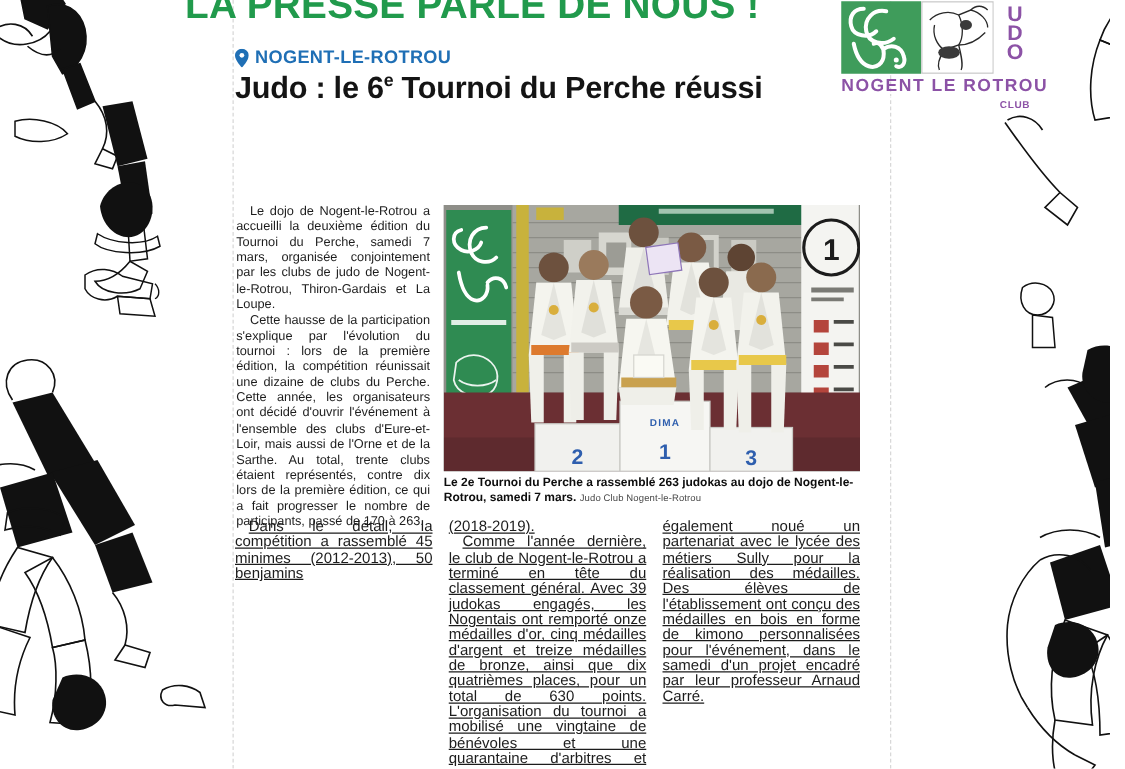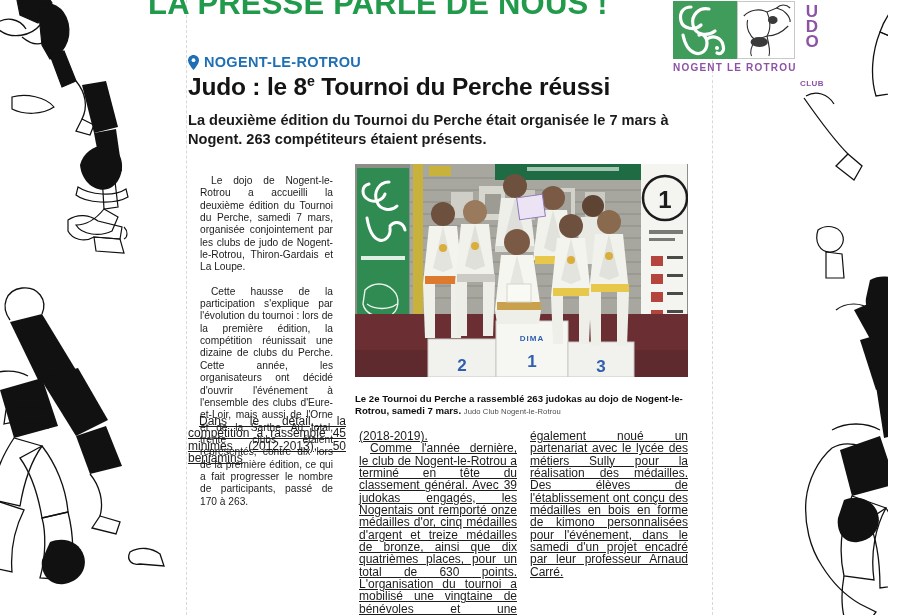--- a/index.html
+++ b/index.html
@@ -94,32 +94,32 @@
     font-weight: bold;
     font-size: 8px;
     text-align: center;
     letter-spacing: 0.5px;
     margin-top: 30px;
   }
   .logo-name {
     height: 19px;
     color: #8c52a6;
     font-weight: bold;
-    font-size: 10px;
+    font-size: 14px;
     letter-spacing: 1.2px;
     text-align: left;
     line-height: 18px;
     font-family: "Liberation Sans", sans-serif;
     white-space: nowrap;
   }
 
   
   .article {
     position: absolute;
-    left: 188px; top: 54px;
+    left: 188px; top: 38px;
     width: 500px;
   }
   .kicker {
     display: flex;
     align-items: center;
     gap: 5px;
     margin-bottom: 3px;
   }
   .pin-icon { width: 11px; height: 15px; display: block; }
   .kicker-text {
@@ -161,36 +161,36 @@
     position: absolute;
     left: 0; top: 0;
     width: 157px;
     font-size: 10.2px;
     line-height: 12.35px;
     text-align: justify;
     color: #1c1c1c;
     font-family: "Liberation Sans", sans-serif;
     hyphens: none;
   }
-  .col-narrow p { margin: 12px; text-indent: 11px; }
+  .col-narrow p { margin: 1px; text-indent: 11px; }
 
   .photo-block {
     position: absolute;
     left: 167px; top: 1px;
     width: 333px;
   }
   .photo {
     width: 333px; height: 213px;
     position: relative;
     overflow: hidden;
     background: #5b5b57;
     display: block;
   }
   .caption {
-    margin-top: 16px;
+    margin-top: 4px;
     width: 333px;
     font-size: 9.6px;
     line-height: 11.6px;
     font-weight: bold;
     color: #0d0d0d;
     font-family: "Liberation Sans", sans-serif;
   }
   .credit {
     font-weight: normal;
     font-size: 7.6px;
@@ -211,21 +211,21 @@
   .bcol {
     width: 158px;
     font-size: 12px;
     line-height: 12.35px;
     text-align: justify;
     color: #1c1c1c;
     font-family: "Liberation Sans", sans-serif;
     text-decoration: underline;
   }
   .bcol p { margin: 0; text-indent: 11px; }
-  .bcol p.no-indent { text-indent: 0; margin-top: 15px; }
+  .bcol p.no-indent { text-indent: 0; }
 </style>
 </head>
 <body>
 
 <div id="page">
 
   <div class="deco-layer">
     <svg class="deco-svg" style="left:-10px; top:-15px;" width="200" height="330" viewBox="0 0 200 330">
       <g fill="#111" stroke="#111" stroke-width="1.2">
         <path d="M25 5 L50 0 L62 18 L48 38 L30 30 Z"></path>
@@ -383,23 +383,22 @@
 
   <div class="article">
     <div class="kicker">
       <svg class="pin-icon" viewBox="0 0 11 15">
         <path d="M5.5 0 C2.5 0 0 2.4 0 5.3 C0 9.2 5.5 15 5.5 15 C5.5 15 11 9.2 11 5.3 C11 2.4 8.5 0 5.5 0 Z" fill="#1f6fb5"></path>
         <circle cx="5.5" cy="5.2" r="1.9" fill="#ffffff"></circle>
       </svg>
       <span class="kicker-text">NOGENT-LE-ROTROU</span>
     </div>
 
-    <h2 class="headline"><span>Judo : le 8</span><sup>e</sup><span> Tournoi du Perche réussi</span></h2>
-
-    <p class="chapo">La deuxième édition du Tournoi du Perche était organisée le 7 mars à Nogent. 263 compétiteurs étaient présents.</p>
+    <h2 class="headline"><span>Judo : le 6</span><sup>e</sup><span> Tournoi du Perche réussi</span></h2>
+
   </div>
 
   <div class="top-band">
     <div class="col-narrow">
       <p>Le dojo de Nogent-le-Rotrou a accueilli la deuxième édition du Tournoi du Perche, samedi 7 mars, organisée conjointement par les clubs de judo de Nogent-le-Rotrou, Thiron-Gardais et La Loupe.</p>
       <p>Cette hausse de la participation s'explique par l'évolution du tournoi : lors de la première édition, la compétition réunissait une dizaine de clubs du Perche. Cette année, les organisateurs ont décidé d'ouvrir l'événement à l'ensemble des clubs d'Eure-et-Loir, mais aussi de l'Orne et de la Sarthe. Au total, trente clubs étaient représentés, contre dix lors de la première édition, ce qui a fait progresser le nombre de participants, passé de 170 à 263.</p>
     </div>
 
     <div class="photo-block">
       <div class="photo">

